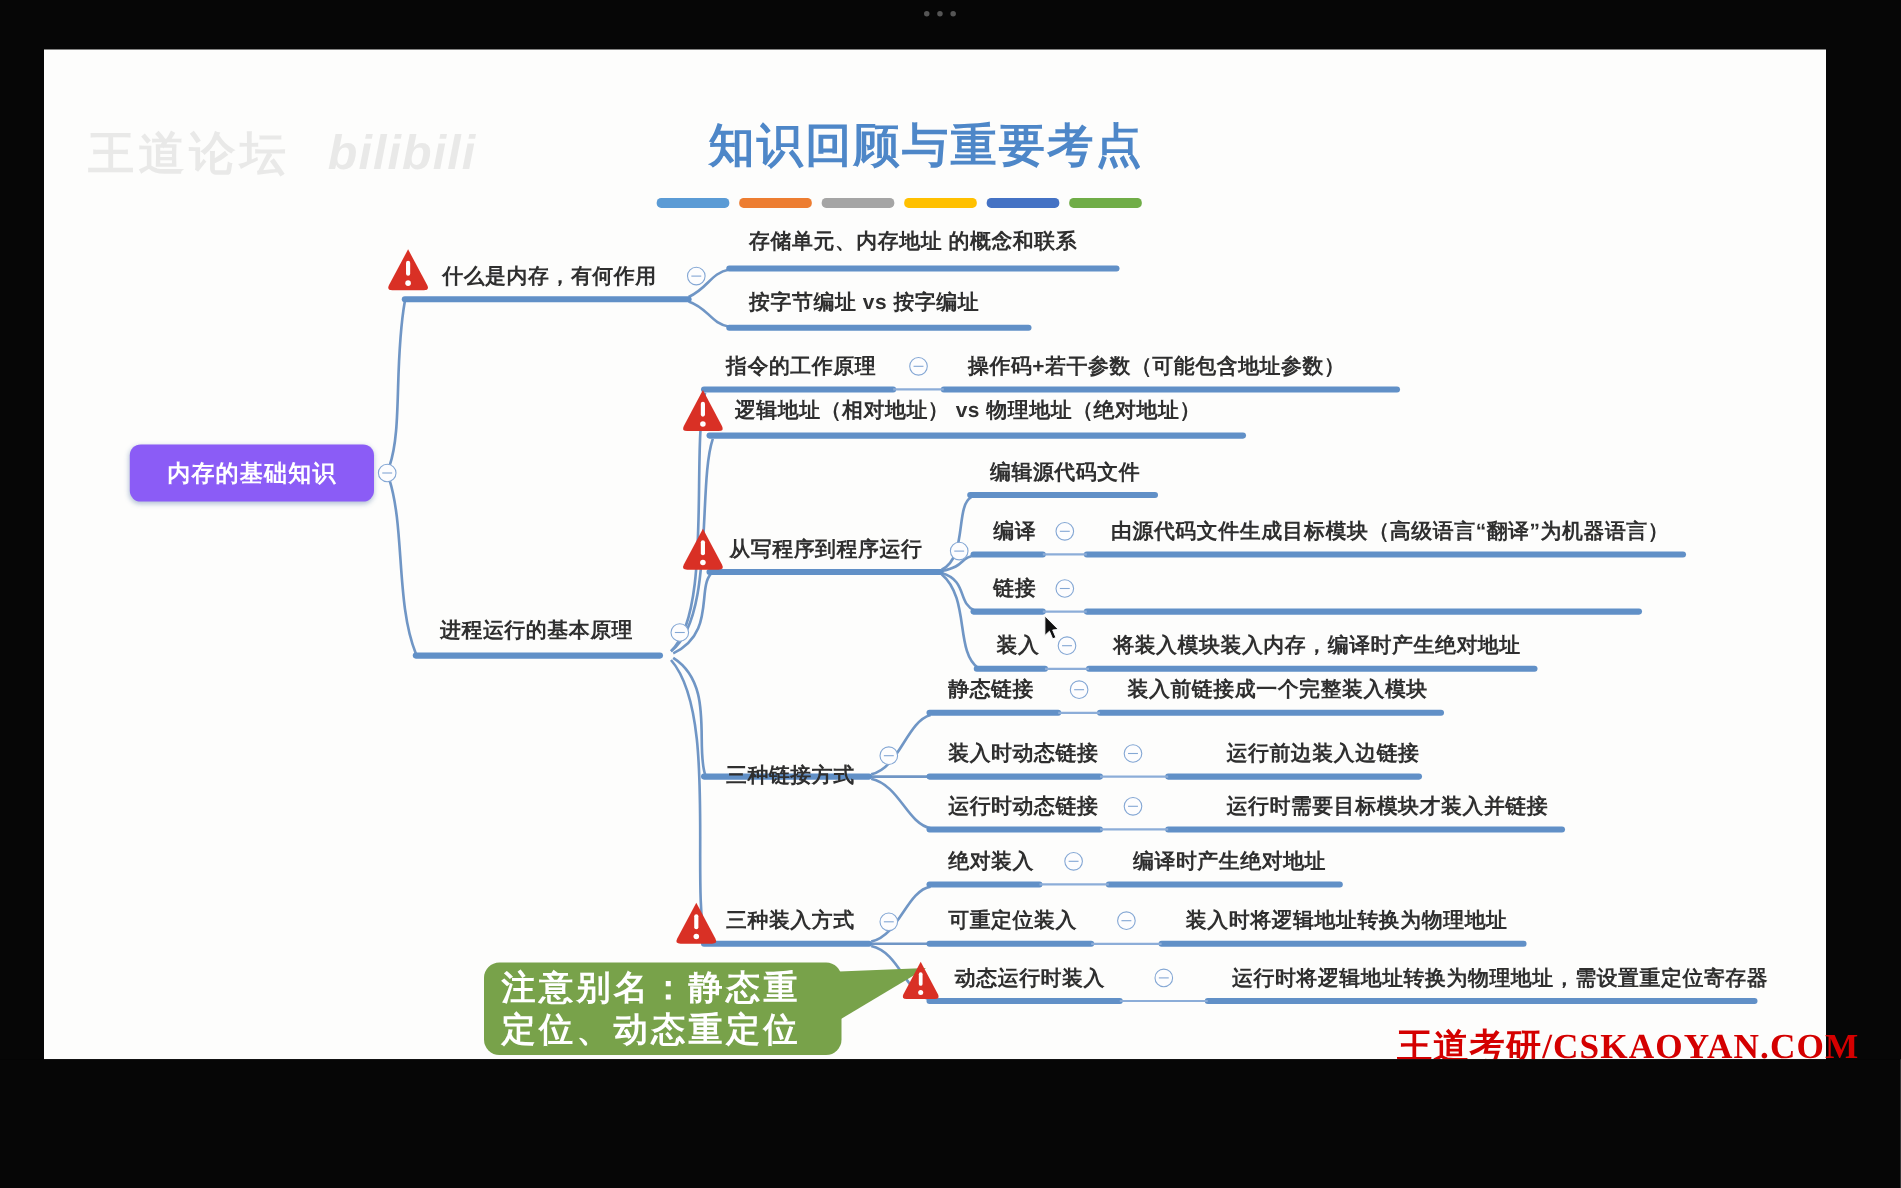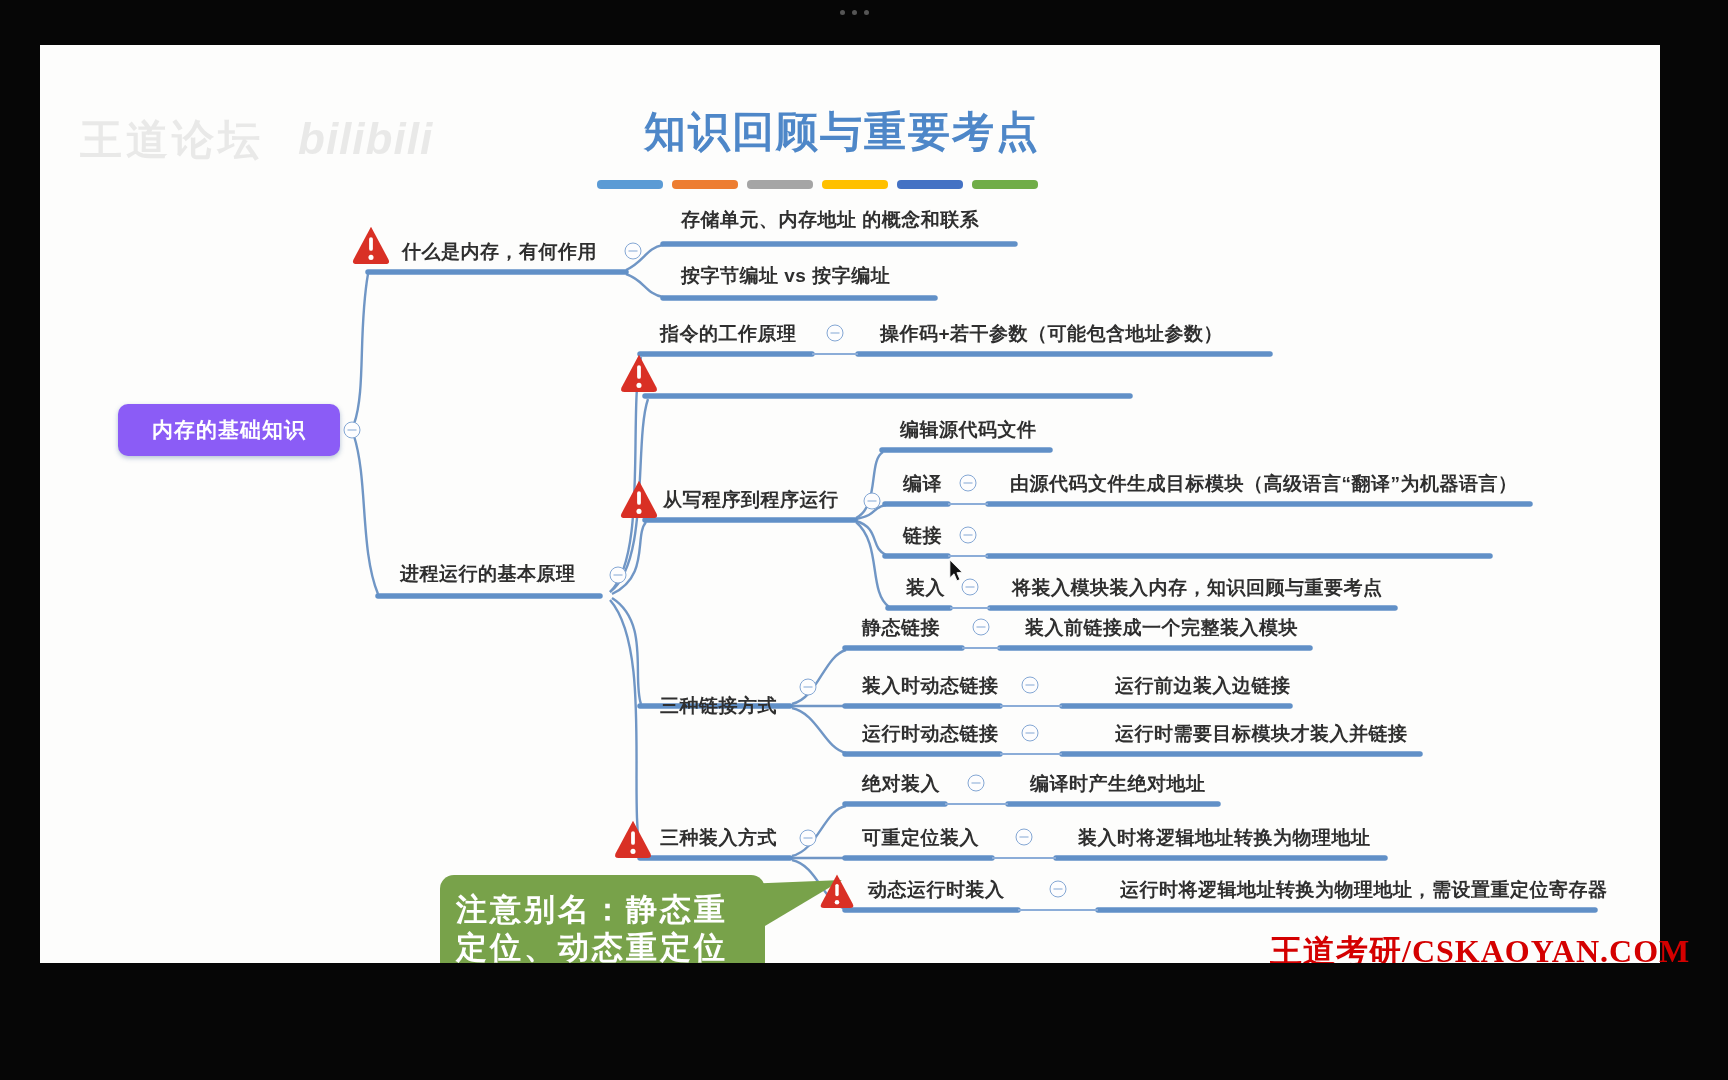--- a/index.html
+++ b/index.html
@@ -23,21 +23,21 @@
       letter-spacing:0.5px;line-height:24px;}
   .minus{position:absolute;width:17px;height:17px;box-sizing:border-box;border:1.6px solid #84a7d4;
          border-radius:50%;background:#fdfdfe;transform:translate(-50%,-50%);}
   .minus::after{content:"";position:absolute;left:3px;right:3px;top:50%;height:1.6px;
          margin-top:-0.8px;background:#84a7d4;}
   .warn{position:absolute;}
   .links{position:absolute;left:0;top:0;}
   .links .c{fill:none;stroke:#7096c5;stroke-width:2.4px;}
   .links .u{stroke:#6190c7;stroke-width:5.5px;stroke-linecap:round;}
   .links .b{stroke:#8cadd8;stroke-width:2px;}
-  .callout{position:absolute;left:440px;top:875px;width:293px;padding:16px 16px;border-radius:14px;
+  .callout{position:absolute;left:440px;top:875px;width:293px;padding:4px 16px;border-radius:14px;
         color:#fff;font-size:31px;font-weight:700;letter-spacing:3px;line-height:38px;}
   .wm-br{position:absolute;left:1270px;top:930px;font-family:"Liberation Serif",serif;
         font-size:32px;font-weight:700;letter-spacing:1px;}
   .viewers{position:absolute;left:60px;top:1014px;display:flex;align-items:center;gap:23px;
         color:#8d8d8d;font-size:15px;}
   .cursor{position:absolute;left:948px;top:560px;}
 </style>
 </head>
 <body>
 
@@ -158,27 +158,28 @@
   <svg class="warn" style="left:818px;top:872px" width="38" height="38" viewBox="0 0 40 40">
       <use href="#warn-tri"></use>
     </svg>
 
   <div class="nd" style="left:402px;top:240px">什么是内存，有何作用</div>
   <div class="nd" style="left:681px;top:208px">存储单元、内存地址 的概念和联系</div>
   <div class="nd" style="left:681px;top:264px">按字节编址 vs 按字编址</div>
   <div class="nd" style="left:400px;top:562px">进程运行的基本原理</div>
   <div class="nd" style="left:660px;top:322px">指令的工作原理</div>
   <div class="nd" style="left:880px;top:322px">操作码+若干参数（可能包含地址参数）</div>
+  <div class="nd" style="left:668px;top:362px">逻辑地址（相对地址） vs 物理地址（绝对地址）</div>
   <div class="nd" style="left:663px;top:488px">从写程序到程序运行</div>
   <div class="nd" style="left:900px;top:418px">编辑源代码文件</div>
   <div class="nd" style="left:903px;top:472px">编译</div>
   <div class="nd" style="left:1010px;top:472px">由源代码文件生成目标模块（高级语言“翻译”为机器语言）</div>
   <div class="nd" style="left:903px;top:524px">链接</div>
   <div class="nd" style="left:906px;top:576px">装入</div>
-  <div class="nd" style="left:1012px;top:576px">将装入模块装入内存，知识回顾与重要考点</div>
+  <div class="nd" style="left:1012px;top:576px">将装入模块装入内存，编译时产生绝对地址</div>
   <div class="nd" style="left:660px;top:694px">三种链接方式</div>
   <div class="nd" style="left:862px;top:616px">静态链接</div>
   <div class="nd" style="left:1025px;top:616px">装入前链接成一个完整装入模块</div>
   <div class="nd" style="left:862px;top:674px">装入时动态链接</div>
   <div class="nd" style="left:1115px;top:674px">运行前边装入边链接</div>
   <div class="nd" style="left:862px;top:722px">运行时动态链接</div>
   <div class="nd" style="left:1115px;top:722px">运行时需要目标模块才装入并链接</div>
   <div class="nd" style="left:660px;top:826px">三种装入方式</div>
   <div class="nd" style="left:862px;top:772px">绝对装入</div>
   <div class="nd" style="left:1030px;top:772px">编译时产生绝对地址</div>

